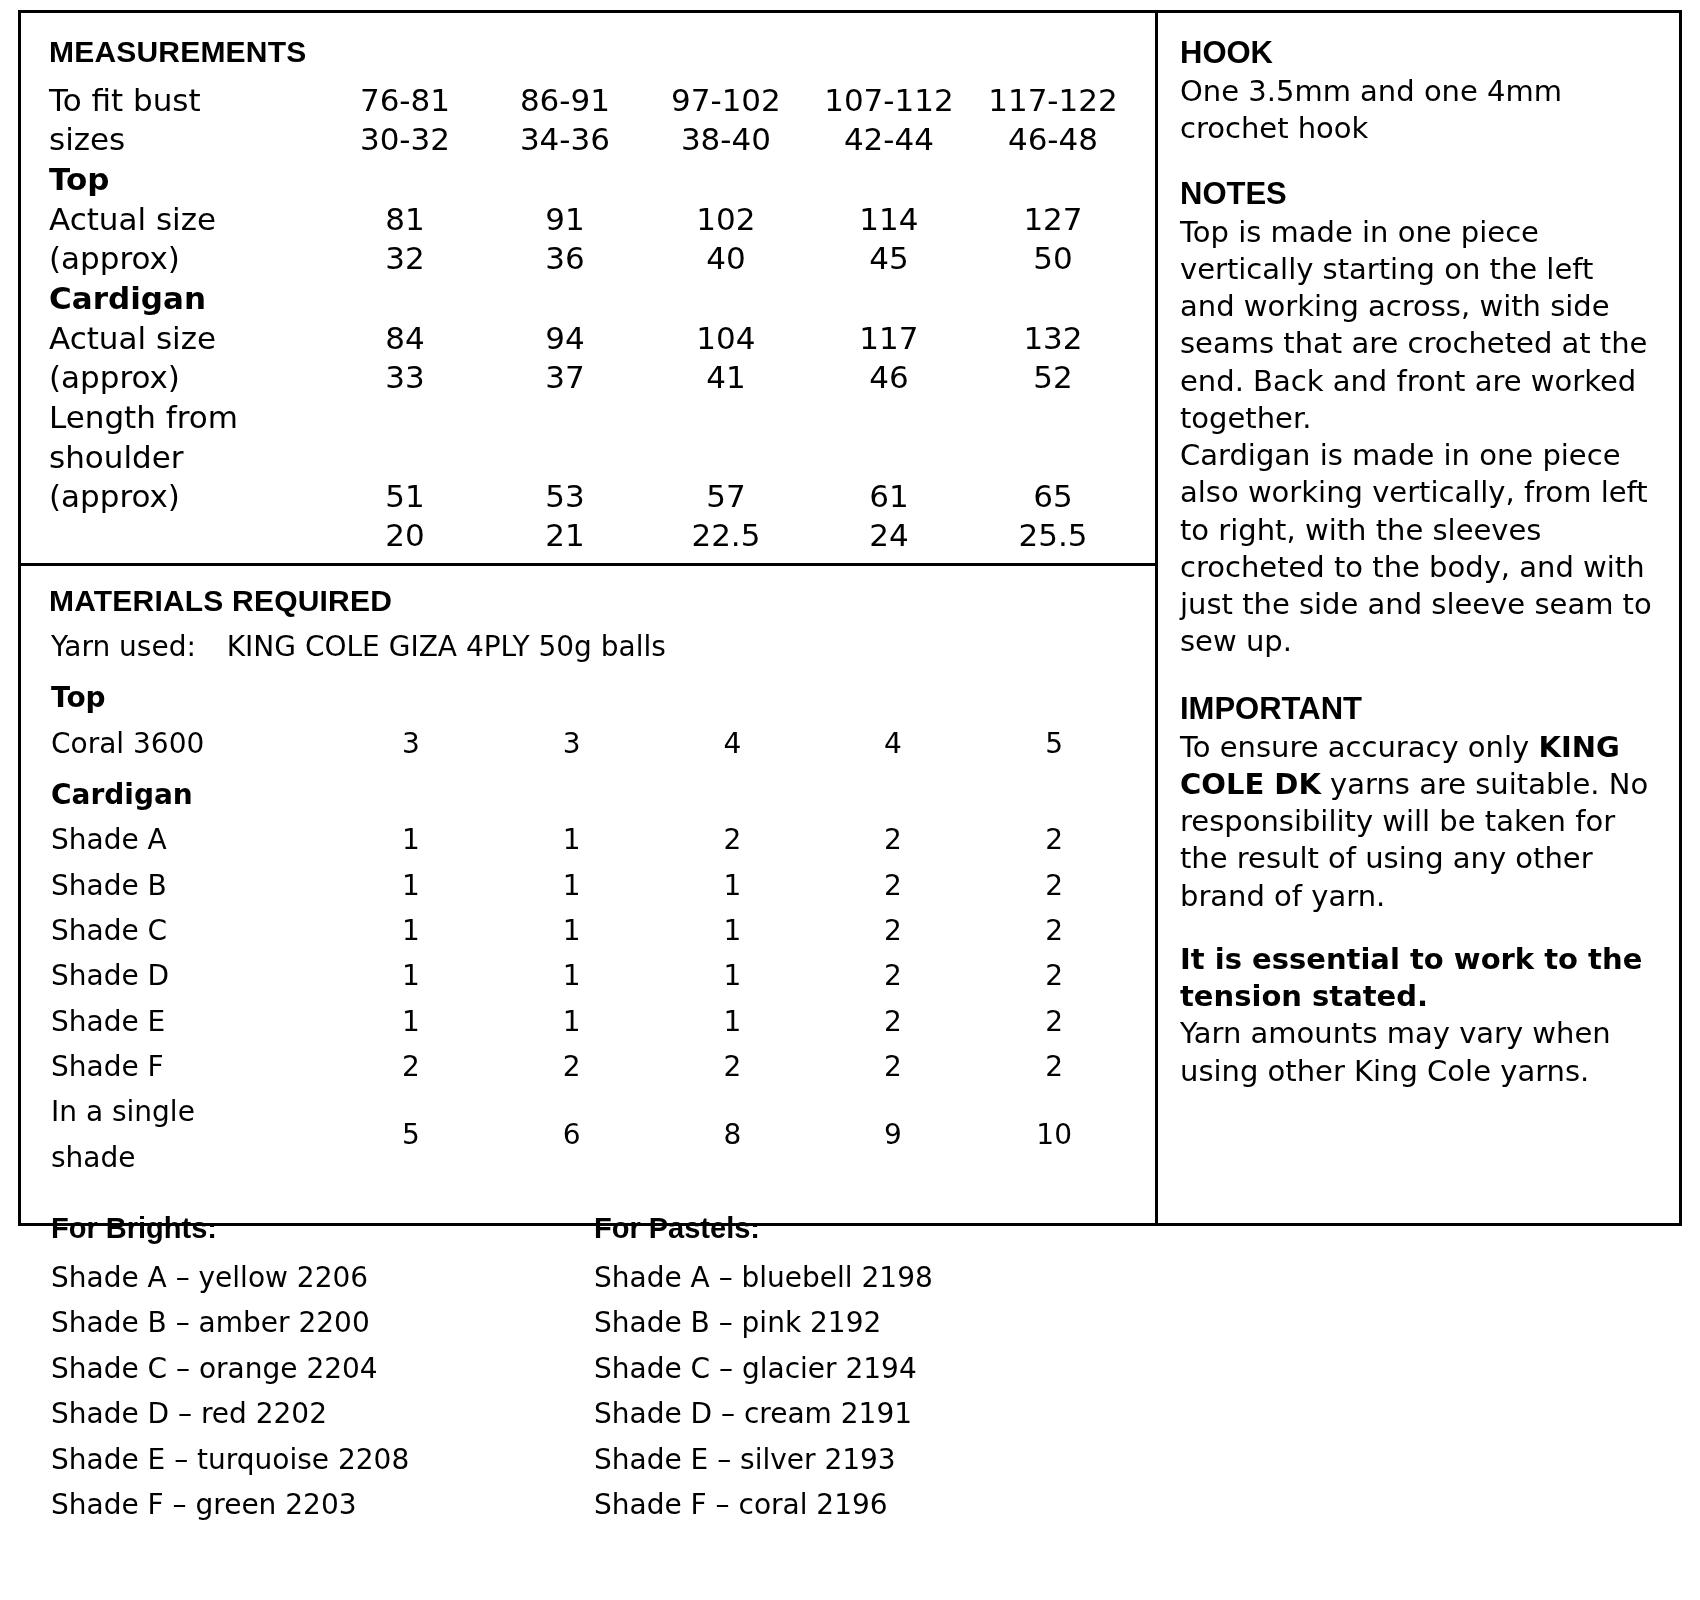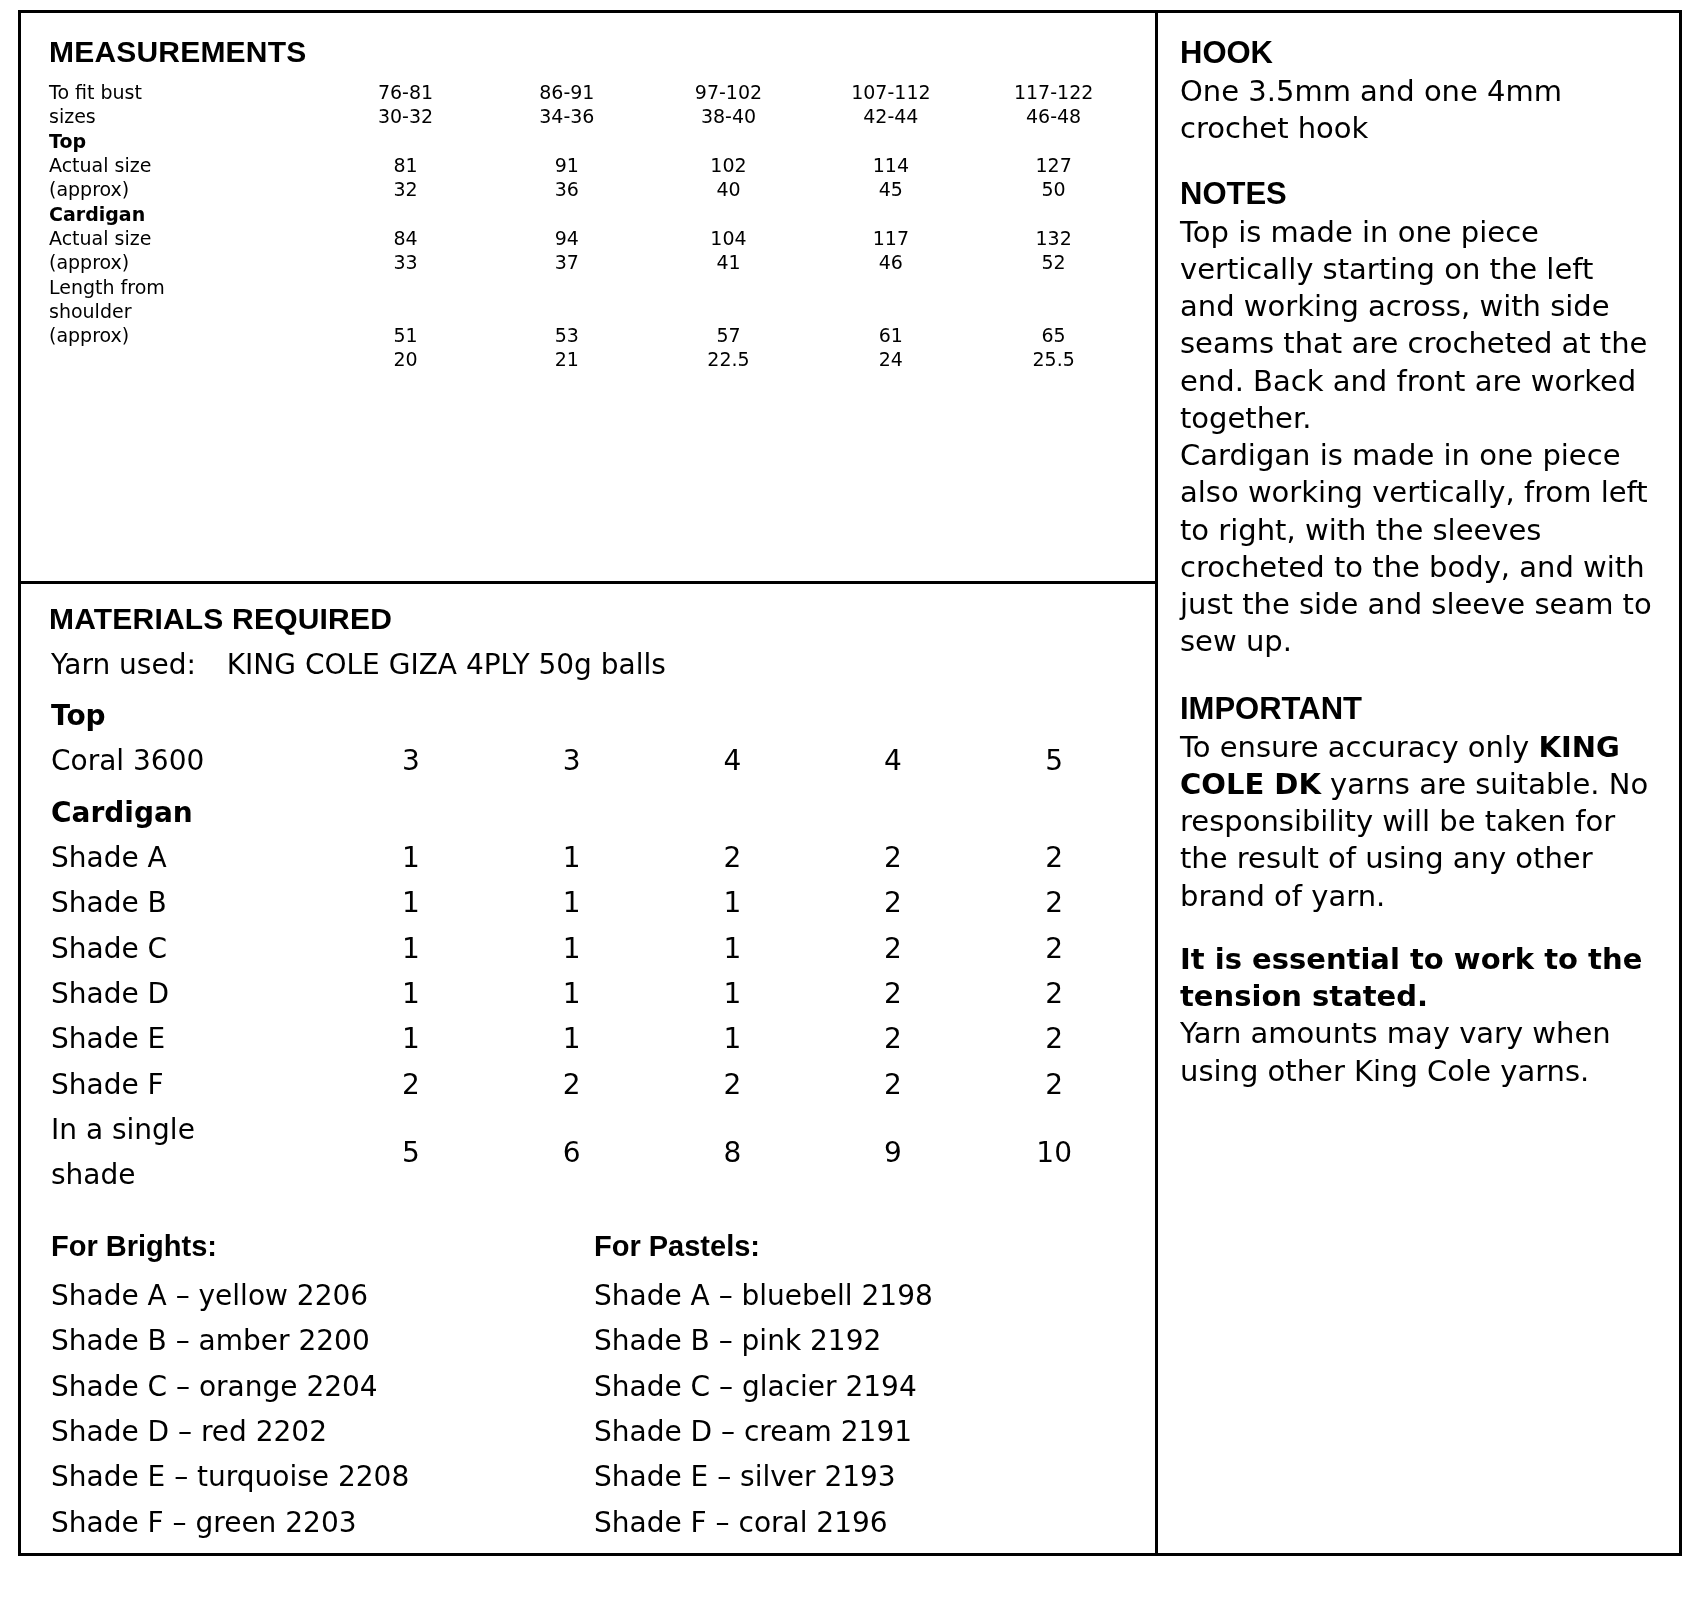--- a/index.html
+++ b/index.html
@@ -13,21 +13,21 @@
     font-family: "DejaVu Sans", sans-serif;
     color: #000000;
     position: relative;
     overflow: hidden;
   }
   .page {
     position: absolute;
     left: 18px;
     top: 10px;
     width: 1664px;
-    height: 1546px;
+    height: 1216px;
     border: 3px solid #000000;
     box-sizing: border-box;
     display: flex;
   }
   .left-col {
     width: 1137px;
     box-sizing: border-box;
     border-right: 3px solid #000000;
     display: flex;
     flex-direction: column;
@@ -68,21 +68,21 @@
   }
   .rtext.gap {
     margin-top: 26px;
   }
   .bold {
     font-weight: bold;
   }
   table.meas {
     border-collapse: collapse;
     width: 100%;
-    font-size: 19px;
+    font-size: 31px;
   }
   table.meas td {
     padding: 0;
     vertical-align: top;
     line-height: 1.32;
     white-space: nowrap;
   }
   td.lab {
     width: 286px;
     text-align: left;

